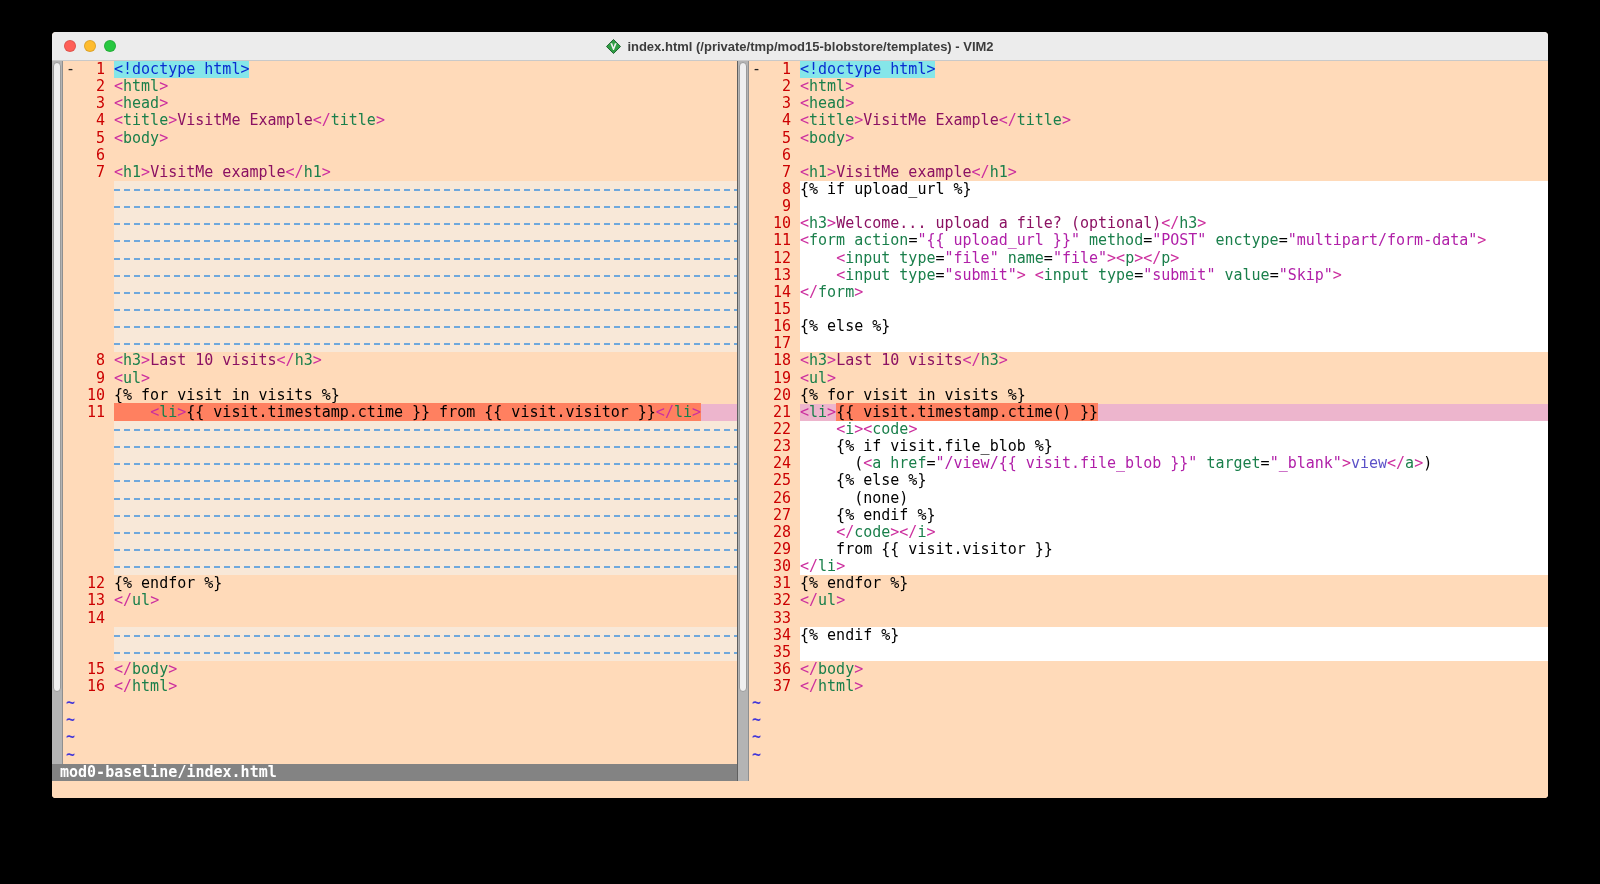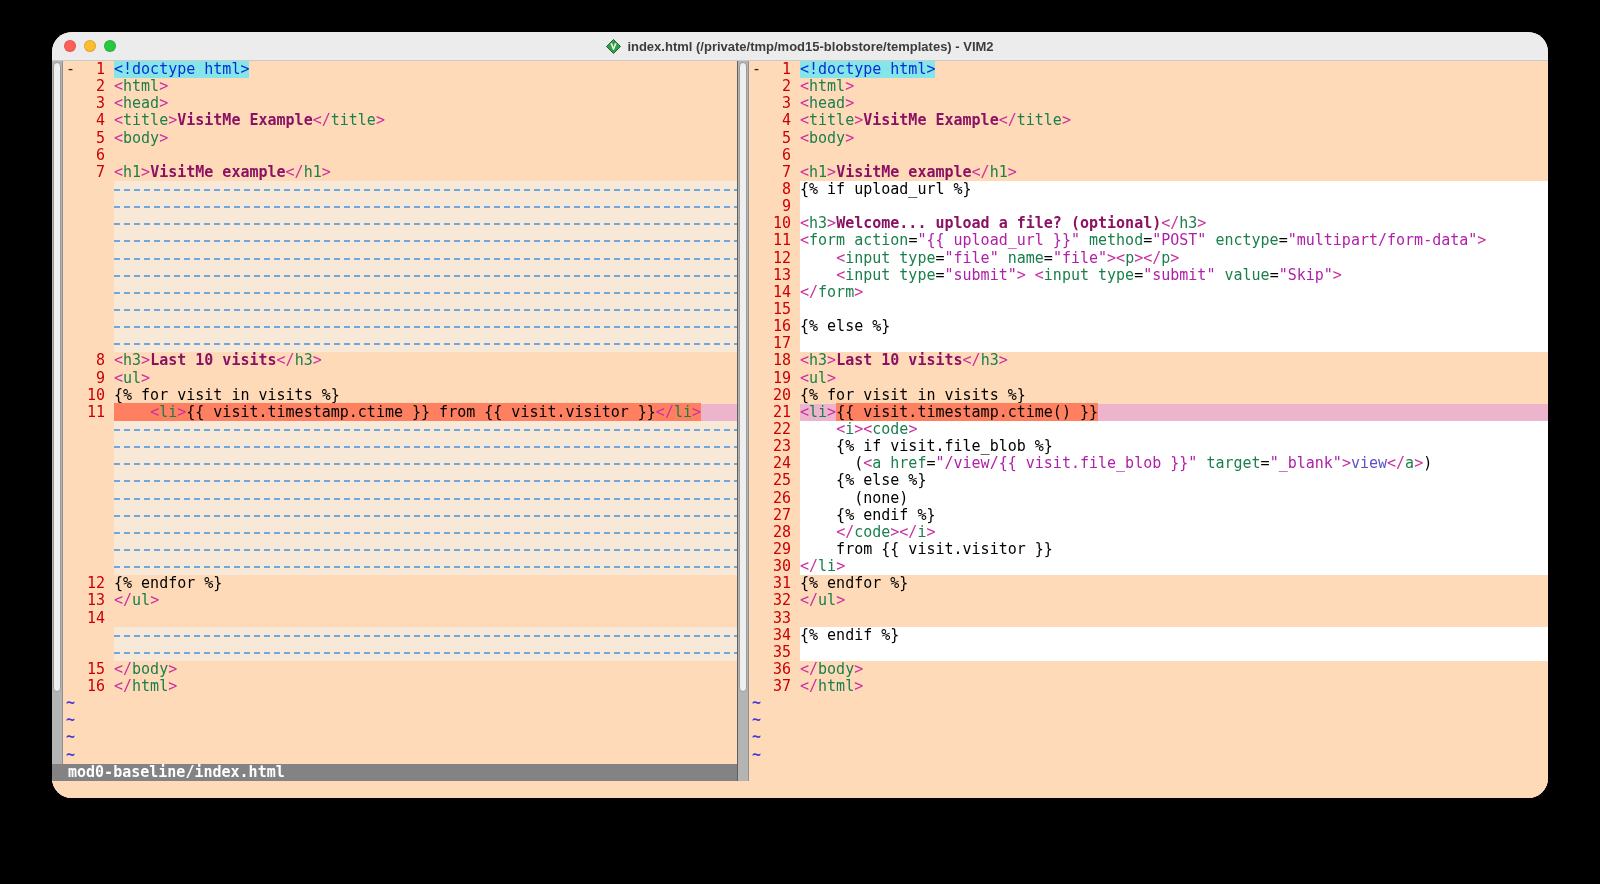--- a/index.html
+++ b/index.html
@@ -3,21 +3,21 @@
 <meta charset="utf-8">
 <style>
   html,body{margin:0;padding:0}
   body{
     width:1600px;height:884px;position:relative;overflow:hidden;
     background:var(--desktop-bg,#000);
     font-family:"Liberation Sans",sans-serif;
   }
   .window{
     position:absolute;left:52px;top:32px;width:1496px;height:766px;
-    border-radius:20px;overflow:hidden;background:var(--normal-bg,#FFDAB9);
+    border-radius:4px;overflow:hidden;background:var(--normal-bg,#FFDAB9);
     box-shadow:0 25px 70px rgba(0,0,0,.6);
   }
   
   .titlebar{height:28px;background:var(--titlebar-bg,#ececec);border-bottom:1px solid #c9c9c9;position:relative}
   .traffic-lights{position:absolute;left:12px;top:8px;display:flex;gap:8px}
   .tl{width:12px;height:12px;border-radius:50%;display:inline-block;border:1px solid rgba(0,0,0,.12);box-sizing:border-box}
   .tl-close{background:var(--traffic-close,#ff5f57)}
   .tl-min{background:var(--traffic-minimize,#febc2e)}
   .tl-zoom{background:var(--traffic-zoom,#28c840)}
   .title{height:28px;display:flex;align-items:center;justify-content:center;gap:6px;
@@ -45,26 +45,26 @@
   .bg-fill{
     background-color:var(--diff-del-bg,#f8e8d8);
     background-image:repeating-linear-gradient(90deg,var(--diff-del-dash,#6fa8dc) 0 6px,rgba(0,0,0,0) 6px 10px);
     background-size:100% 2px;background-position:0 8px;background-repeat:no-repeat;
   }
   
   .n{color:var(--text,#000)}
   .tag{color:var(--tag-name,#1a7f4b);font-weight:normal}
   .br{color:var(--bracket,#cc2f9e)}
   .str{color:var(--string,#b01fa8)}
-  .ttl{color:var(--title-text,#8b1162);font-weight:bold}
+  .ttl{color:var(--title-text,#8b1162);font-weight:normal}
   .link{color:var(--link,#5b51c8);}
   .doc{color:var(--doctype-fg,#0a2ed1);background:var(--doctype-bg,#85e6e9)}
   .dt{background:var(--diff-text-bg,#ff8060)}
   
-  .status{height:17px;line-height:17px;font-weight:bold;font-size:15px;color:var(--statusline-fg,#fff);padding-left:16px;overflow:hidden}
+  .status{height:17px;line-height:17px;font-weight:bold;font-size:15px;color:var(--statusline-fg,#fff);padding-left:8px;overflow:hidden}
   .status-nc{background:var(--statusline-nc-bg,#838383)}
   .status-cur{background:var(--statusline-bg,#000)}
   .cmdline{flex:1;background:var(--normal-bg,#FFDAB9)}
 </style>
 </head>
 <body>
 
 <div class="window">
 
   <div class="titlebar">

